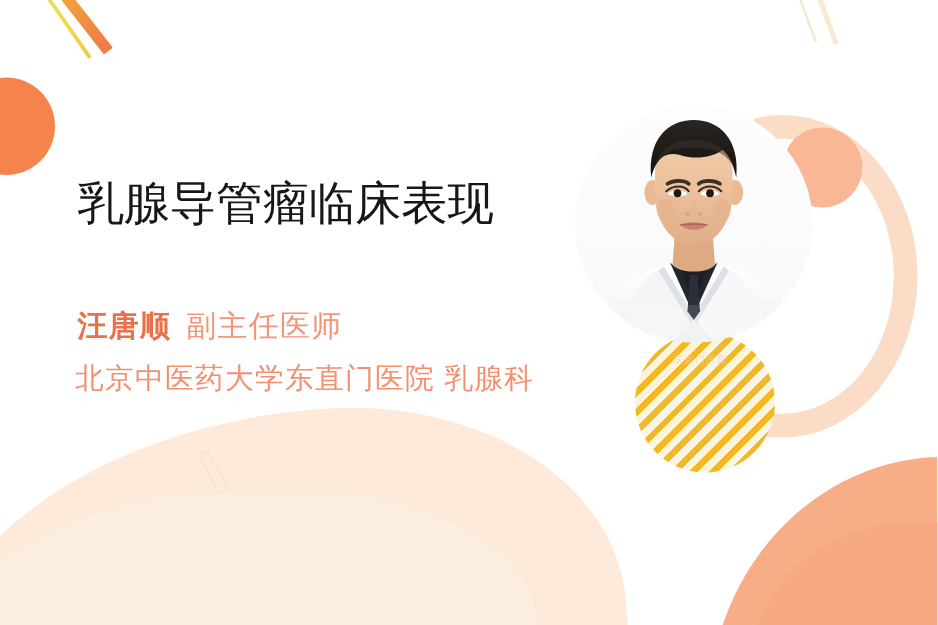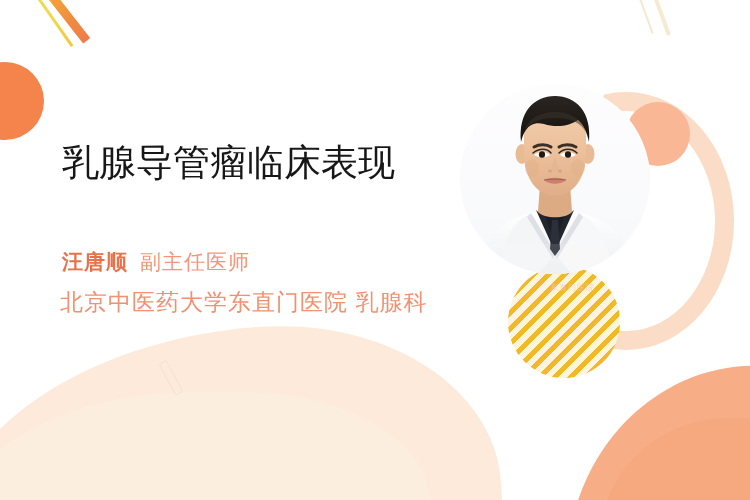--- a/index.html
+++ b/index.html
@@ -201,21 +201,21 @@
     top: 150px;
     width: 190px;
     height: 60px;
     background: linear-gradient(180deg, rgba(255,255,255,0) 0%, rgba(255,255,255,0.0) 40%, rgba(255,255,255,0.0) 100%);
     pointer-events: none;
   }
 
   
   .coat-watermark {
     position: absolute;
-    left: 110px;
+    left: 98px;
     top: 212px;
     font-size: 8px;
     letter-spacing: 1px;
     color: #f3c9c6;
     opacity: .75;
     white-space: nowrap;
     text-align: right;
   }
 
   
@@ -227,21 +227,21 @@
     font-size: 37px;
     line-height: 44px;
     color: #171717;
     letter-spacing: 0px;
     font-weight: 400;
   }
   .byline {
     position: absolute;
     left: 62px;
     top: 248px;
-    font-size: 21px;
+    font-size: 24px;
     line-height: 28px;
     white-space: nowrap;
   }
   .byline .doctor-name {
     color: #e8714a;
     font-weight: bold;
     letter-spacing: 1px;
   }
   .byline .doctor-title {
     color: #f3957a;

